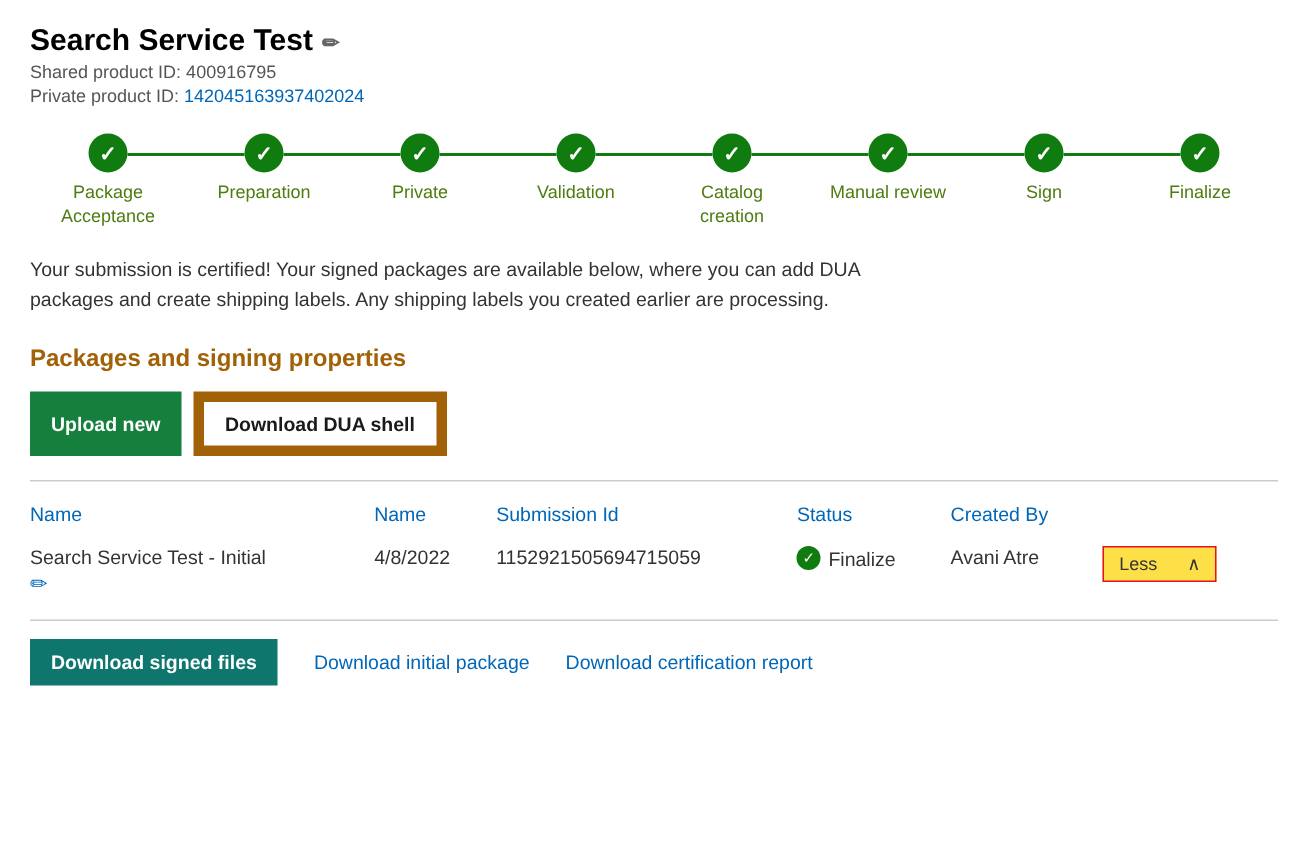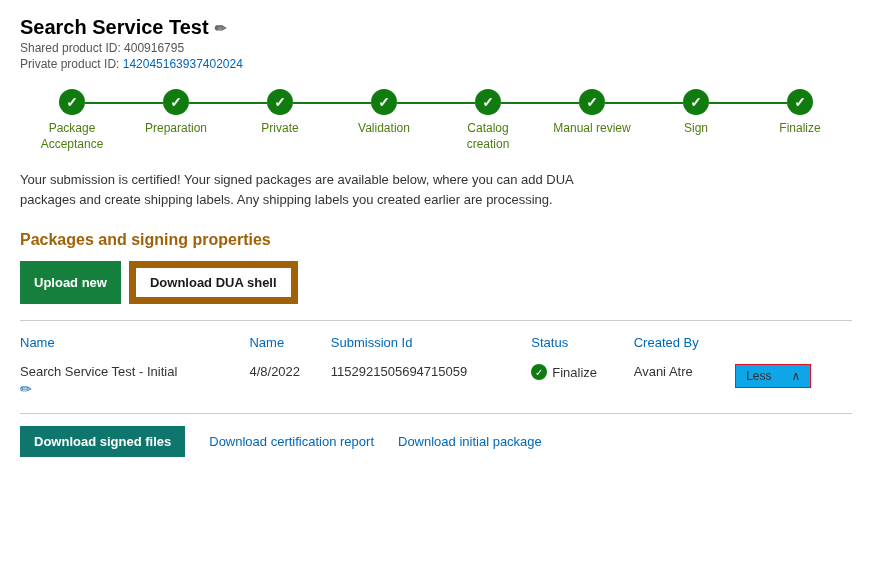--- a/index.html
+++ b/index.html
@@ -167,21 +167,21 @@
       border-radius: 50%;
       background: #107c10;
       display: flex;
       align-items: center;
       justify-content: center;
       color: #fff;
       font-size: 10px;
     }
     .less-btn {
       border: 1px solid #e81123;
-      background: #0ea5e9;
+      background: #fde047;
       color: #333;
       padding: 4px 10px;
       font-size: 12px;
       cursor: pointer;
       display: flex;
       align-items: center;
       gap: 20px;
     }
     .edit-pencil {
       color: #0067b8;
@@ -330,16 +330,16 @@
           </button>
         </td>
       </tr>
     </tbody>
   </table>
 
   <hr class="bottom-divider">
 
   <div class="bottom-actions">
     <button class="btn-download-signed">Download signed files</button>
+    <a class="link-action">Download initial package</a>
     <a class="link-action">Download certification report</a>
-    <a class="link-action">Download initial package</a>
   </div>
 </div>
 
 </body></html>

